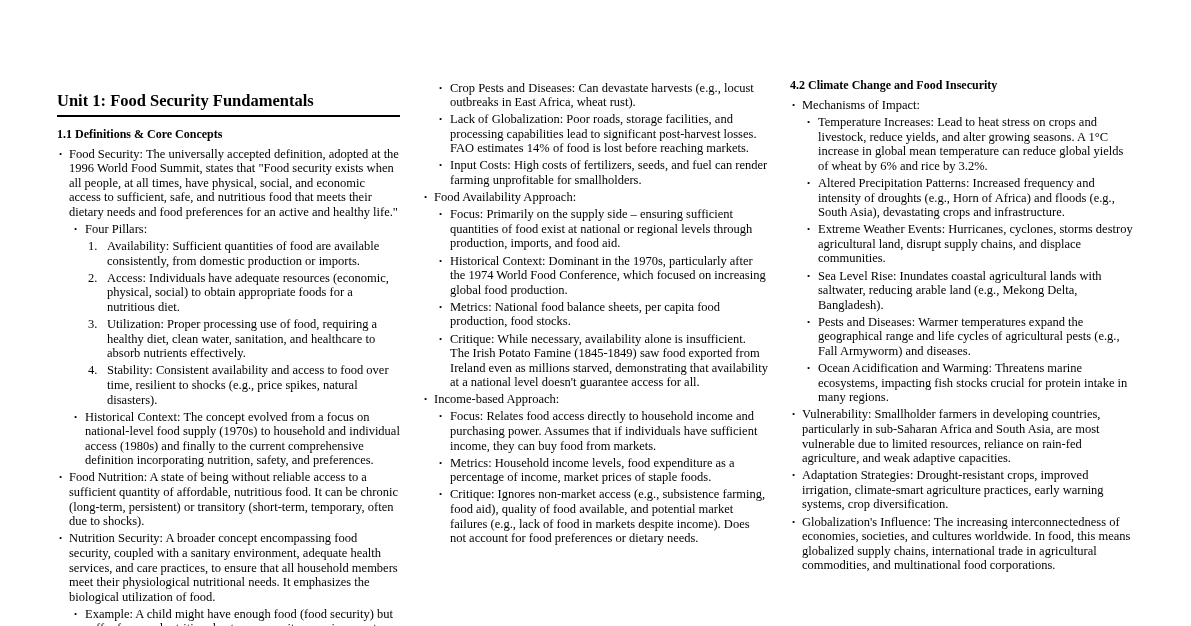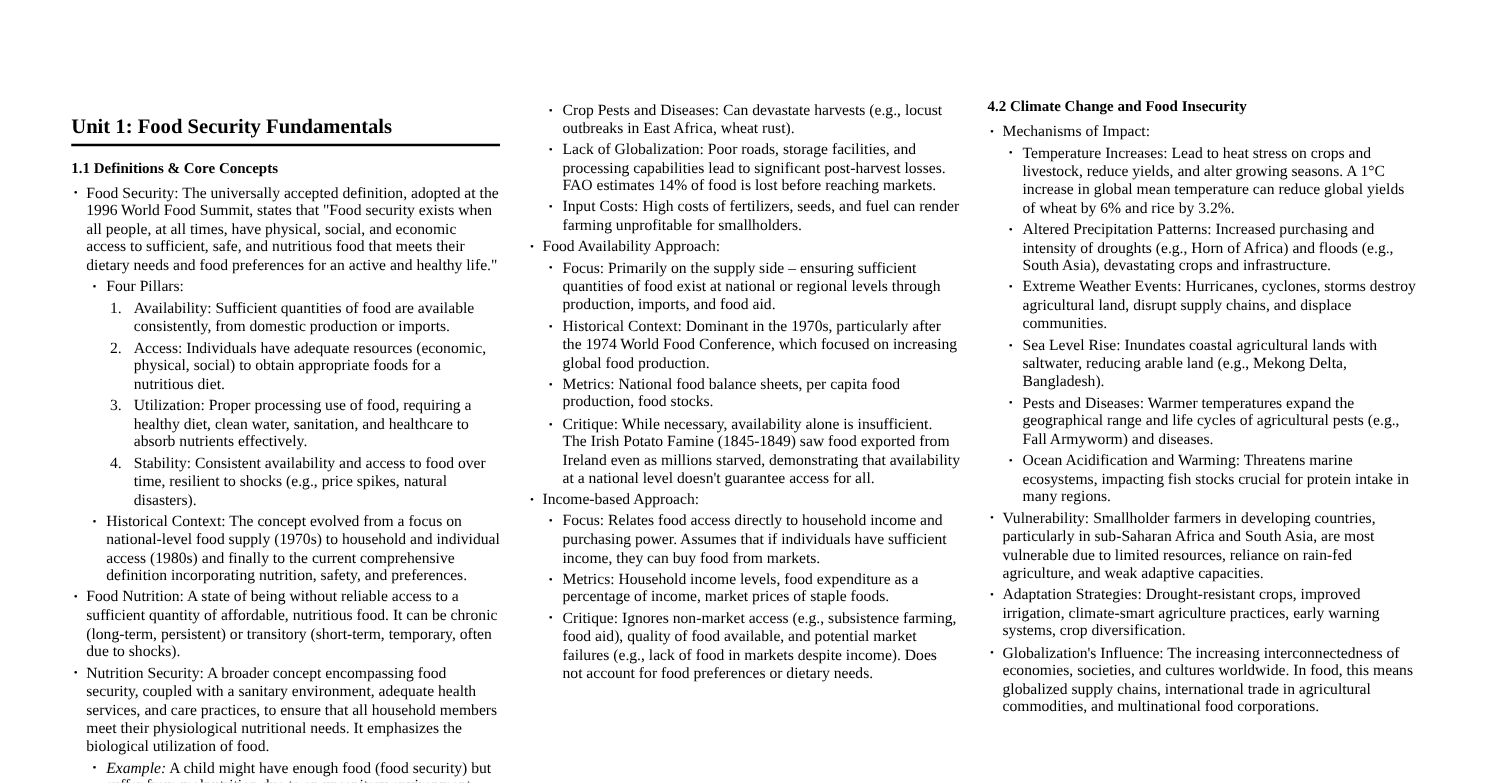--- a/index.html
+++ b/index.html
@@ -40,21 +40,21 @@
   .li.lvl0 { padding-left: 12px; }
   .li.lvl0 > .marker { left: 2px; }
   .li.lvl1 { padding-left: 28px; }
   .li.lvl1 > .marker { left: 17px; }
   .li.lvl2 { padding-left: 50px; }
   .li.lvl2 > .marker { left: 31px; }
   .marker { position: absolute; top: 0; }
   .marker.dot { font-size: 9px; line-height: 14.6px; }
   .marker.num { font-size: 12.5px; }
   .lead.bold { font-weight: normal; }
-  .lead.italic { font-style: italic; }
+  .lead.italic { }
 </style>
 </head>
 <body>
 
 <div class="page">
     <div class="col" style="left: 57px; top: 92px; width: 343px;">
       <div class="h2">Unit 1: Food Security Fundamentals</div>
       <div class="h3">1.1 Definitions &amp; Core Concepts</div>
       <div class="list">
         <div class="li lvl0"><span class="marker dot">•</span><span class="lead bold">Food Security:</span> <span class="rest">The universally accepted definition, adopted at the 1996 World Food Summit, states that "Food security exists when all people, at all times, have physical, social, and economic access to sufficient, safe, and nutritious food that meets their dietary needs and food preferences for an active and healthy life."</span></div>
@@ -85,21 +85,21 @@
         <div class="li lvl1"><span class="marker dot">•</span><span class="lead bold">Focus:</span> <span class="rest">Relates food access directly to household income and purchasing power. Assumes that if individuals have sufficient income, they can buy food from markets.</span></div>
         <div class="li lvl1"><span class="marker dot">•</span><span class="lead bold">Metrics:</span> <span class="rest">Household income levels, food expenditure as a percentage of income, market prices of staple foods.</span></div>
         <div class="li lvl1"><span class="marker dot">•</span><span class="lead bold">Critique:</span> <span class="rest">Ignores non-market access (e.g., subsistence farming, food aid), quality of food available, and potential market failures (e.g., lack of food in markets despite income). Does not account for food preferences or dietary needs.</span></div>
       </div>
     </div>
     <div class="col" style="left: 790px; top: 77px; width: 344px;">
       <div class="h3">4.2 Climate Change and Food Insecurity</div>
       <div class="list">
         <div class="li lvl0"><span class="marker dot">•</span><span class="lead bold">Mechanisms of Impact:</span> <span class="rest"></span></div>
         <div class="li lvl1"><span class="marker dot">•</span><span class="lead bold">Temperature Increases:</span> <span class="rest">Lead to heat stress on crops and livestock, reduce yields, and alter growing seasons. A 1°C increase in global mean temperature can reduce global yields of wheat by 6% and rice by 3.2%.</span></div>
-        <div class="li lvl1"><span class="marker dot">•</span><span class="lead bold">Altered Precipitation Patterns:</span> <span class="rest">Increased purchasing and intensity of droughts (e.g., Horn of Africa) and floods (e.g., South Asia), devastating crops and infrastructure.</span></div>
+        <div class="li lvl1"><span class="marker dot">•</span><span class="lead bold">Altered Precipitation Patterns:</span> <span class="rest">Increased frequency and intensity of droughts (e.g., Horn of Africa) and floods (e.g., South Asia), devastating crops and infrastructure.</span></div>
         <div class="li lvl1"><span class="marker dot">•</span><span class="lead bold">Extreme Weather Events:</span> <span class="rest">Hurricanes, cyclones, storms destroy agricultural land, disrupt supply chains, and displace communities.</span></div>
         <div class="li lvl1"><span class="marker dot">•</span><span class="lead bold">Sea Level Rise:</span> <span class="rest">Inundates coastal agricultural lands with saltwater, reducing arable land (e.g., Mekong Delta, Bangladesh).</span></div>
         <div class="li lvl1"><span class="marker dot">•</span><span class="lead bold">Pests and Diseases:</span> <span class="rest">Warmer temperatures expand the geographical range and life cycles of agricultural pests (e.g., Fall Armyworm) and diseases.</span></div>
         <div class="li lvl1"><span class="marker dot">•</span><span class="lead bold">Ocean Acidification and Warming:</span> <span class="rest">Threatens marine ecosystems, impacting fish stocks crucial for protein intake in many regions.</span></div>
         <div class="li lvl0"><span class="marker dot">•</span><span class="lead bold">Vulnerability:</span> <span class="rest">Smallholder farmers in developing countries, particularly in sub-Saharan Africa and South Asia, are most vulnerable due to limited resources, reliance on rain-fed agriculture, and weak adaptive capacities.</span></div>
         <div class="li lvl0"><span class="marker dot">•</span><span class="lead bold">Adaptation Strategies:</span> <span class="rest">Drought-resistant crops, improved irrigation, climate-smart agriculture practices, early warning systems, crop diversification.</span></div>
       </div>
       <div class="list">
         <div class="li lvl0"><span class="marker dot">•</span><span class="lead bold">Globalization's Influence:</span> <span class="rest">The increasing interconnectedness of economies, societies, and cultures worldwide. In food, this means globalized supply chains, international trade in agricultural commodities, and multinational food corporations.</span></div>
       </div>

